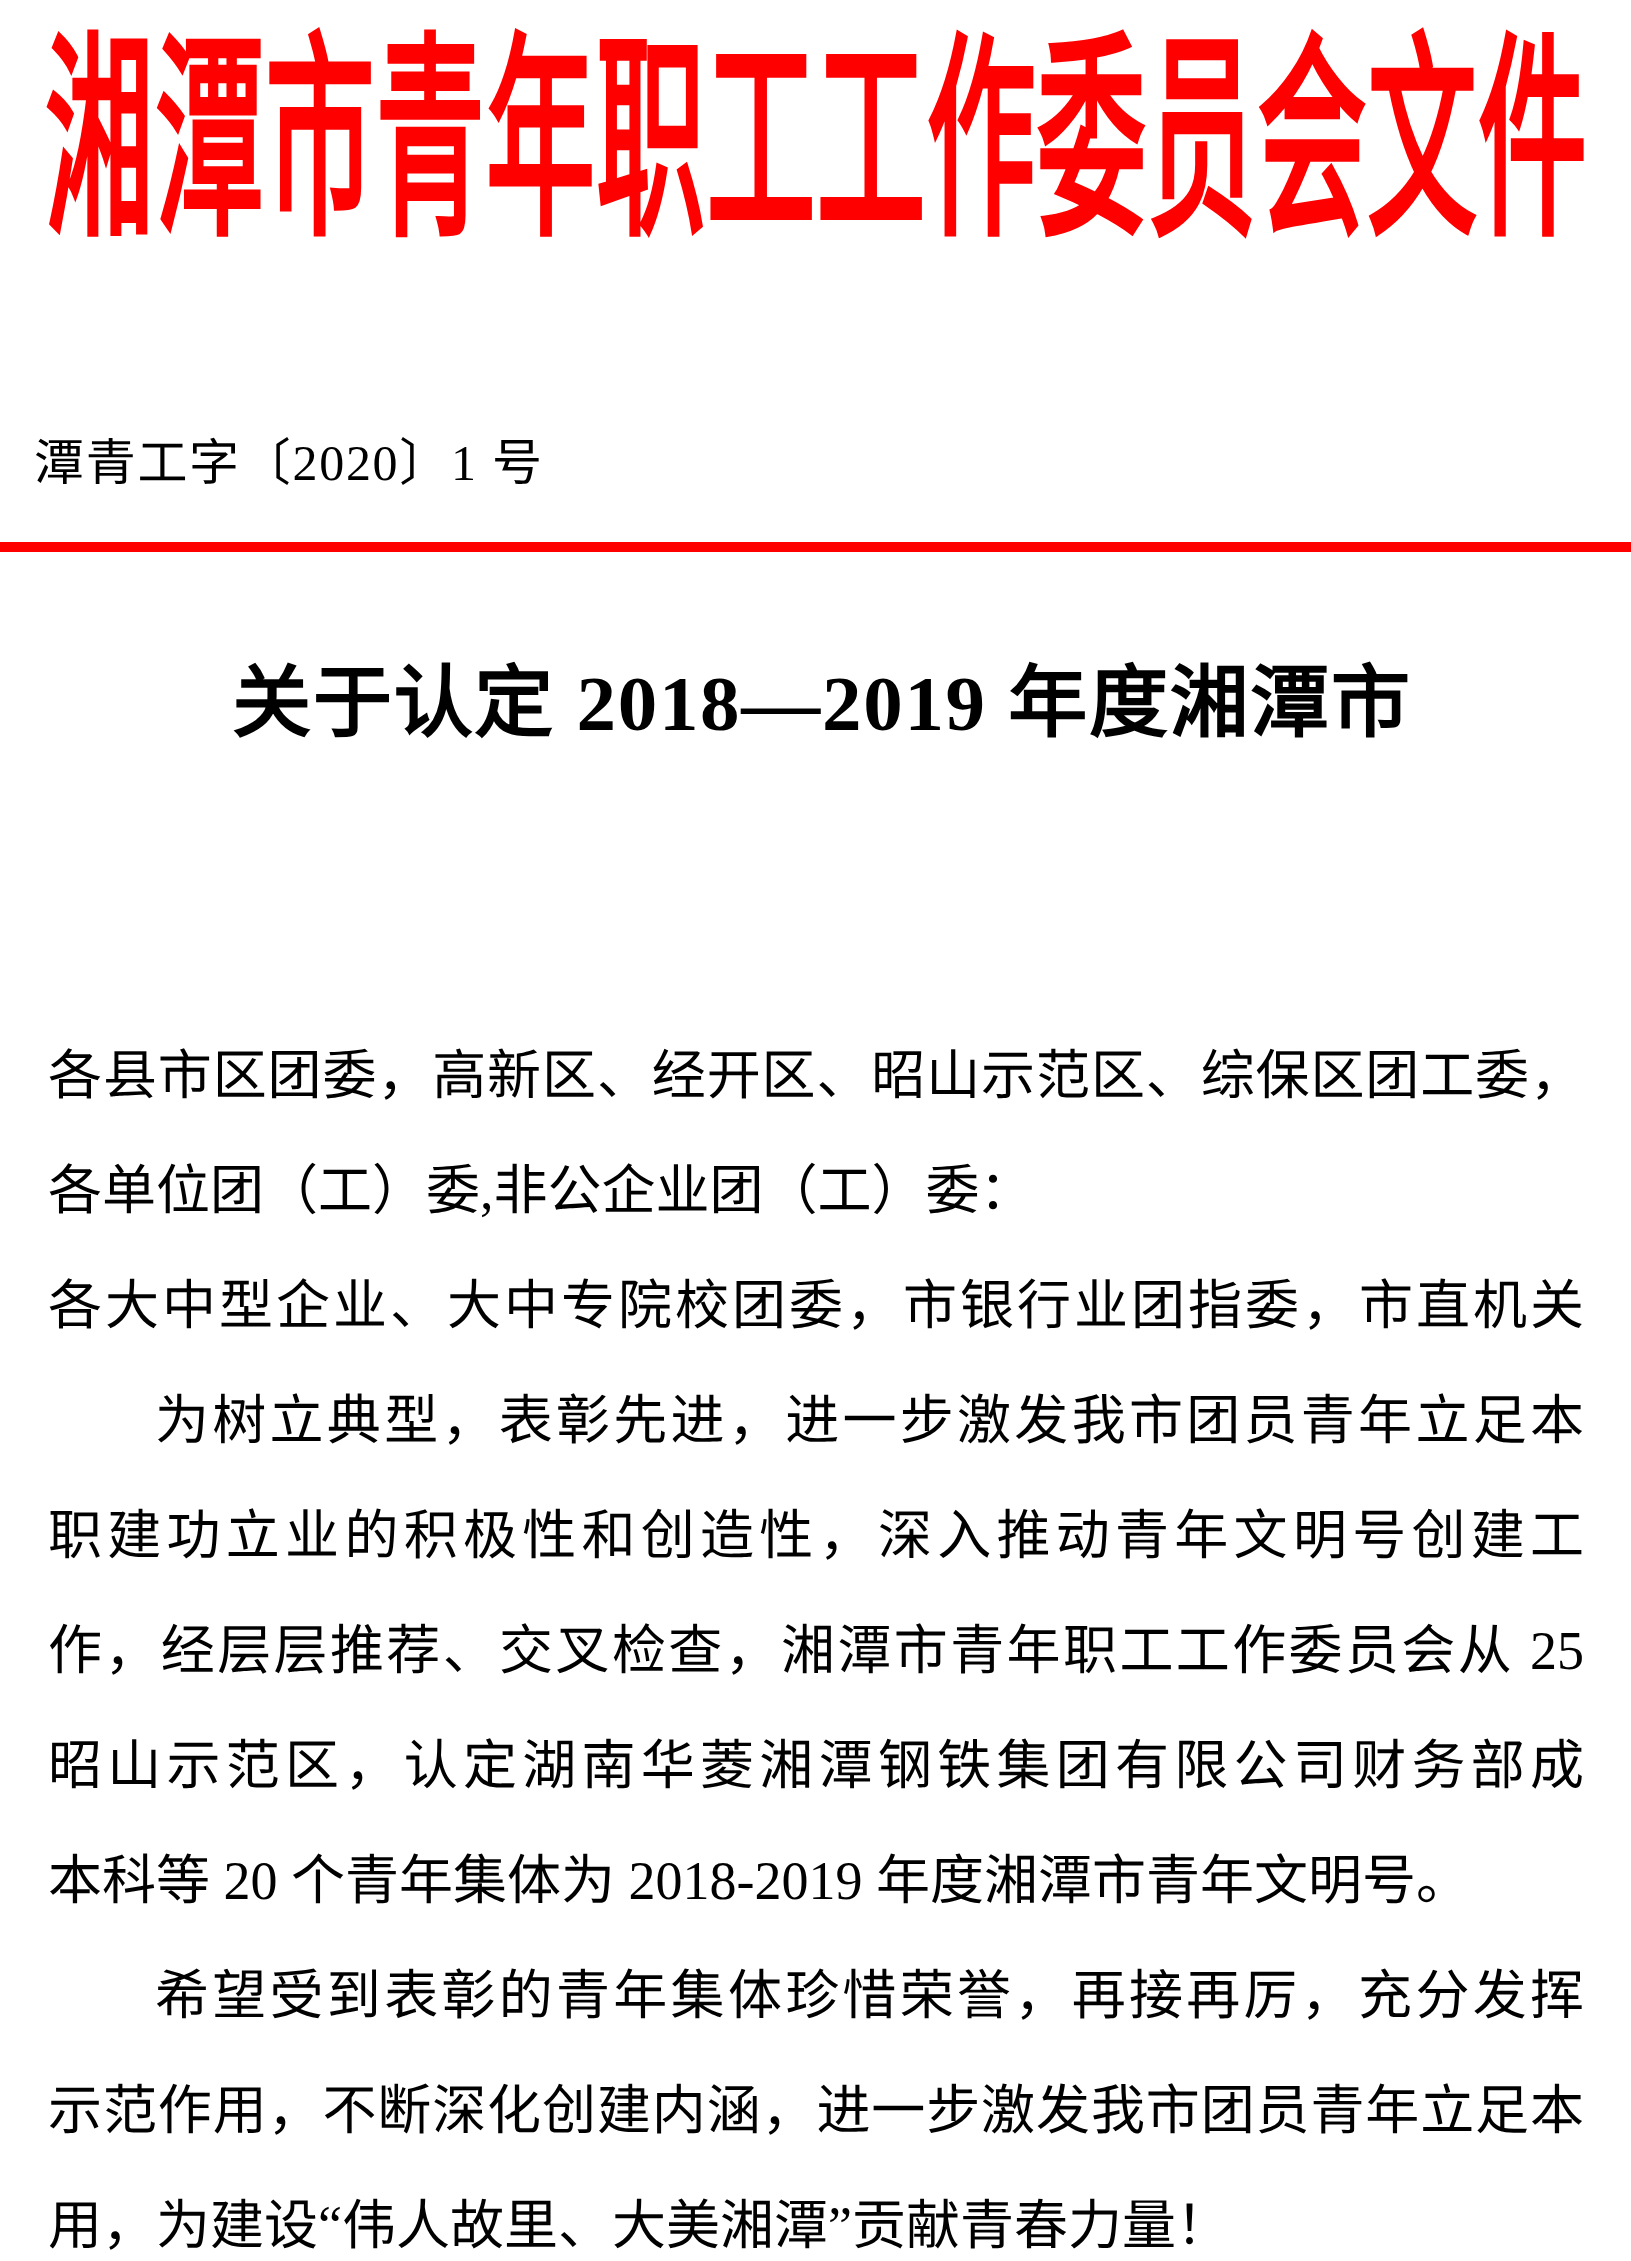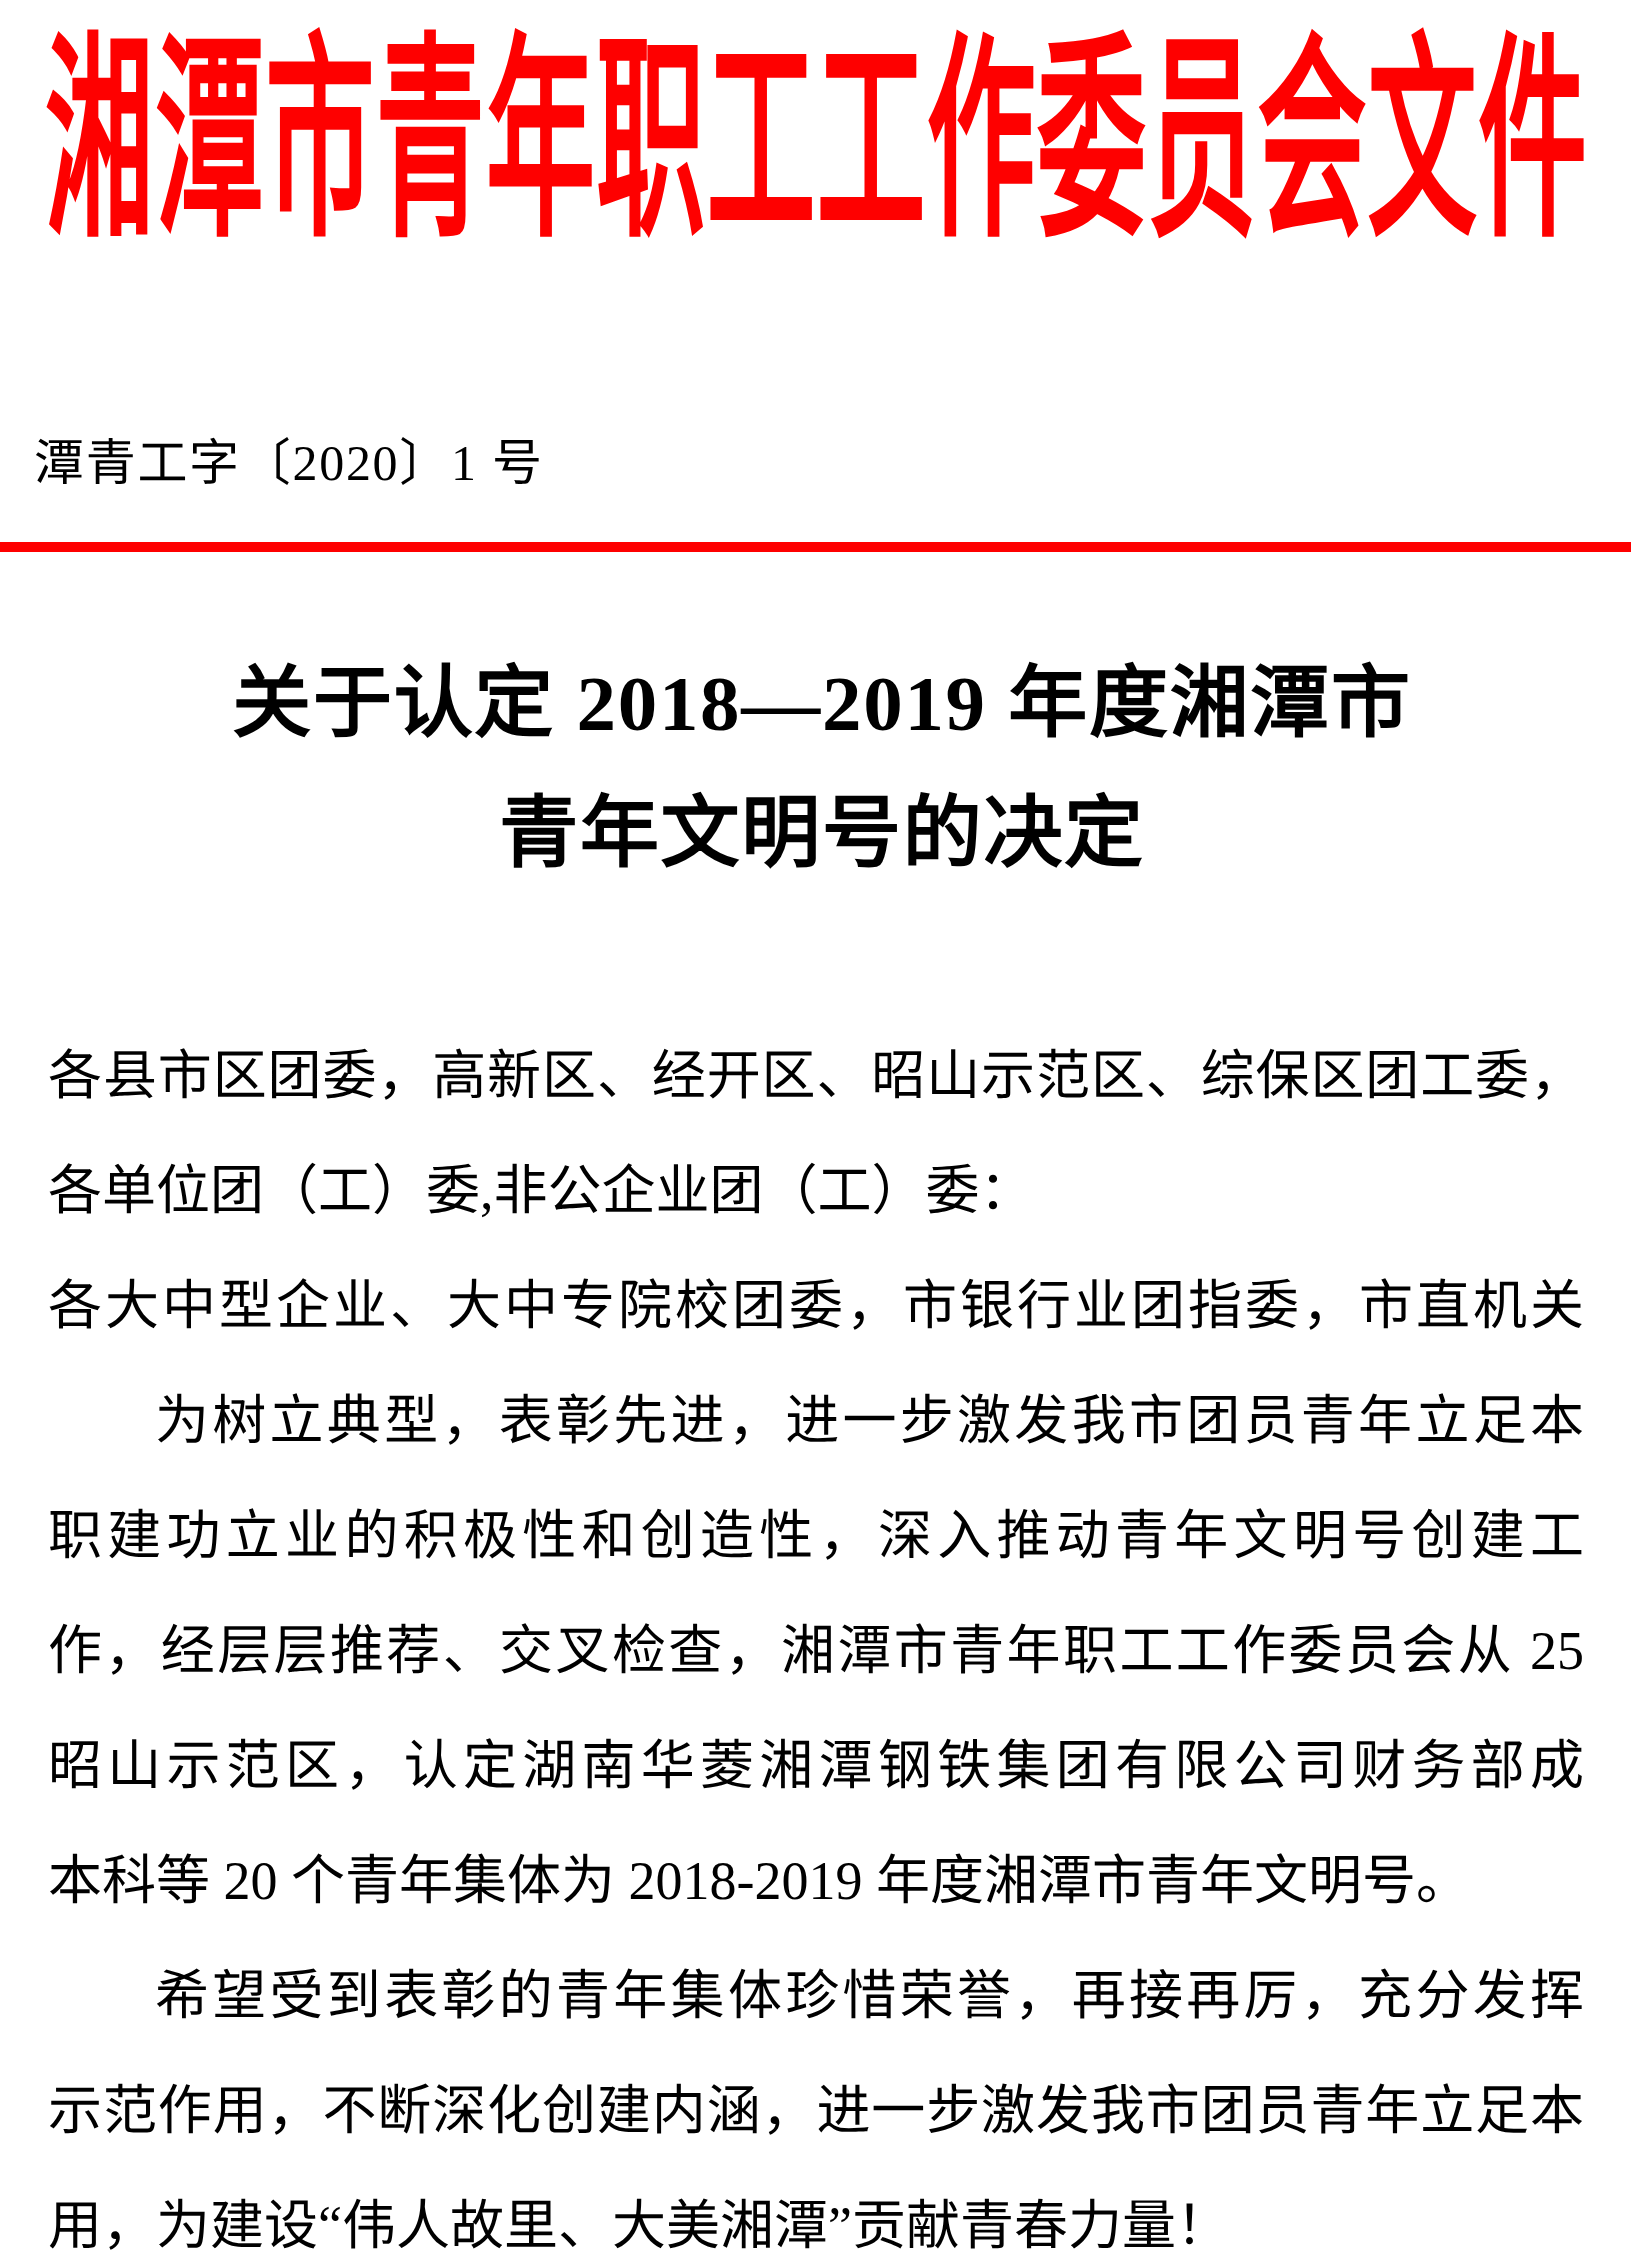--- a/index.html
+++ b/index.html
@@ -111,21 +111,20 @@
   <div class="header-banner">
     <span class="stretch">湘潭市青年职工工作委员会文件</span>
   </div>
 
   <div class="doc-number">潭青工字〔2020〕1 号</div>
 
   <div class="red-rule"></div>
 
   <div class="doc-title">
     <div class="title-line">关于认定 2018—2019 年度湘潭市</div>
-    <div class="title-line">青年文明号的决定</div>
   </div>
 
   <div class="doc-body">
     <div class="line justify">各县市区团委，高新区、经开区、昭山示范区、综保区团工委，</div>
     <div class="line">各单位团（工）委,非公企业团（工）委：</div>
     <div class="line justify">各大中型企业、大中专院校团委，市银行业团指委，市直机关</div>
     <div class="line justify indent">为树立典型，表彰先进，进一步激发我市团员青年立足本</div>
     <div class="line justify">职建功立业的积极性和创造性，深入推动青年文明号创建工</div>
     <div class="line justify">作，经层层推荐、交叉检查，湘潭市青年职工工作委员会从 25</div>
     <div class="line justify">昭山示范区，认定湖南华菱湘潭钢铁集团有限公司财务部成</div>

